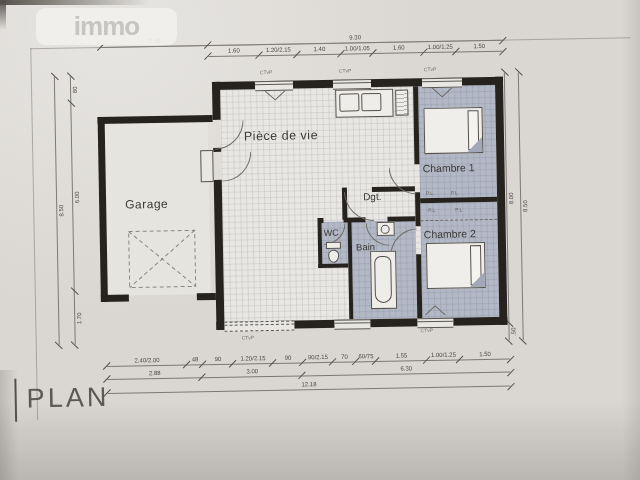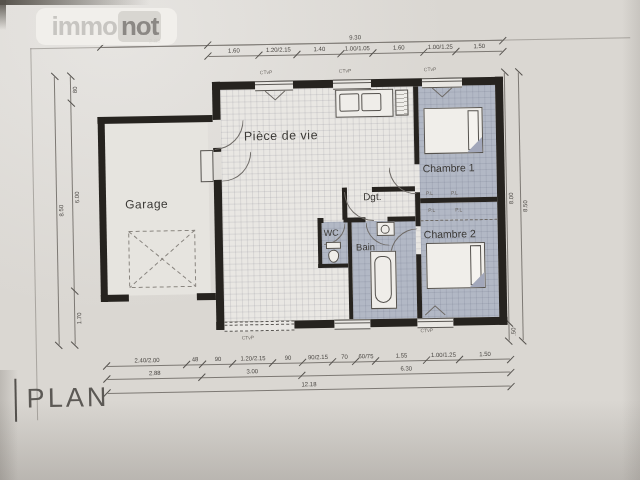--- a/index.html
+++ b/index.html
@@ -295,21 +295,20 @@
       <div class="dimseg" style="width:403px;">
           <span>12.18</span>
         </div>
     </div>
 
     <div class="plan-title">PLAN</div>
   </div>
 
   <div class="logo">
     <span class="immo">immo</span>
-      <span class="not">not</span>
   </div>
 
   <div class="shade" style="left:0;top:0;width:150px;height:5px;background:linear-gradient(90deg,#56524b,rgba(86,82,75,0));"></div>
   <div class="shade" style="left:0;top:0;width:6px;height:30px;background:linear-gradient(#56524b,rgba(86,82,75,0));"></div>
   <div class="shade" style="left:0;top:400px;width:640px;height:80px;background:linear-gradient(rgba(70,64,58,0),rgba(70,64,58,.22));"></div>
   <div class="shade" style="left:0;top:370px;width:18px;height:110px;background:linear-gradient(90deg,rgba(70,64,58,.2),rgba(70,64,58,0));"></div>
   <div class="shade" style="left:622px;top:0;width:18px;height:480px;background:linear-gradient(90deg,rgba(70,64,58,0),rgba(70,64,58,.12));"></div>
 </div>
 
 </body></html>

